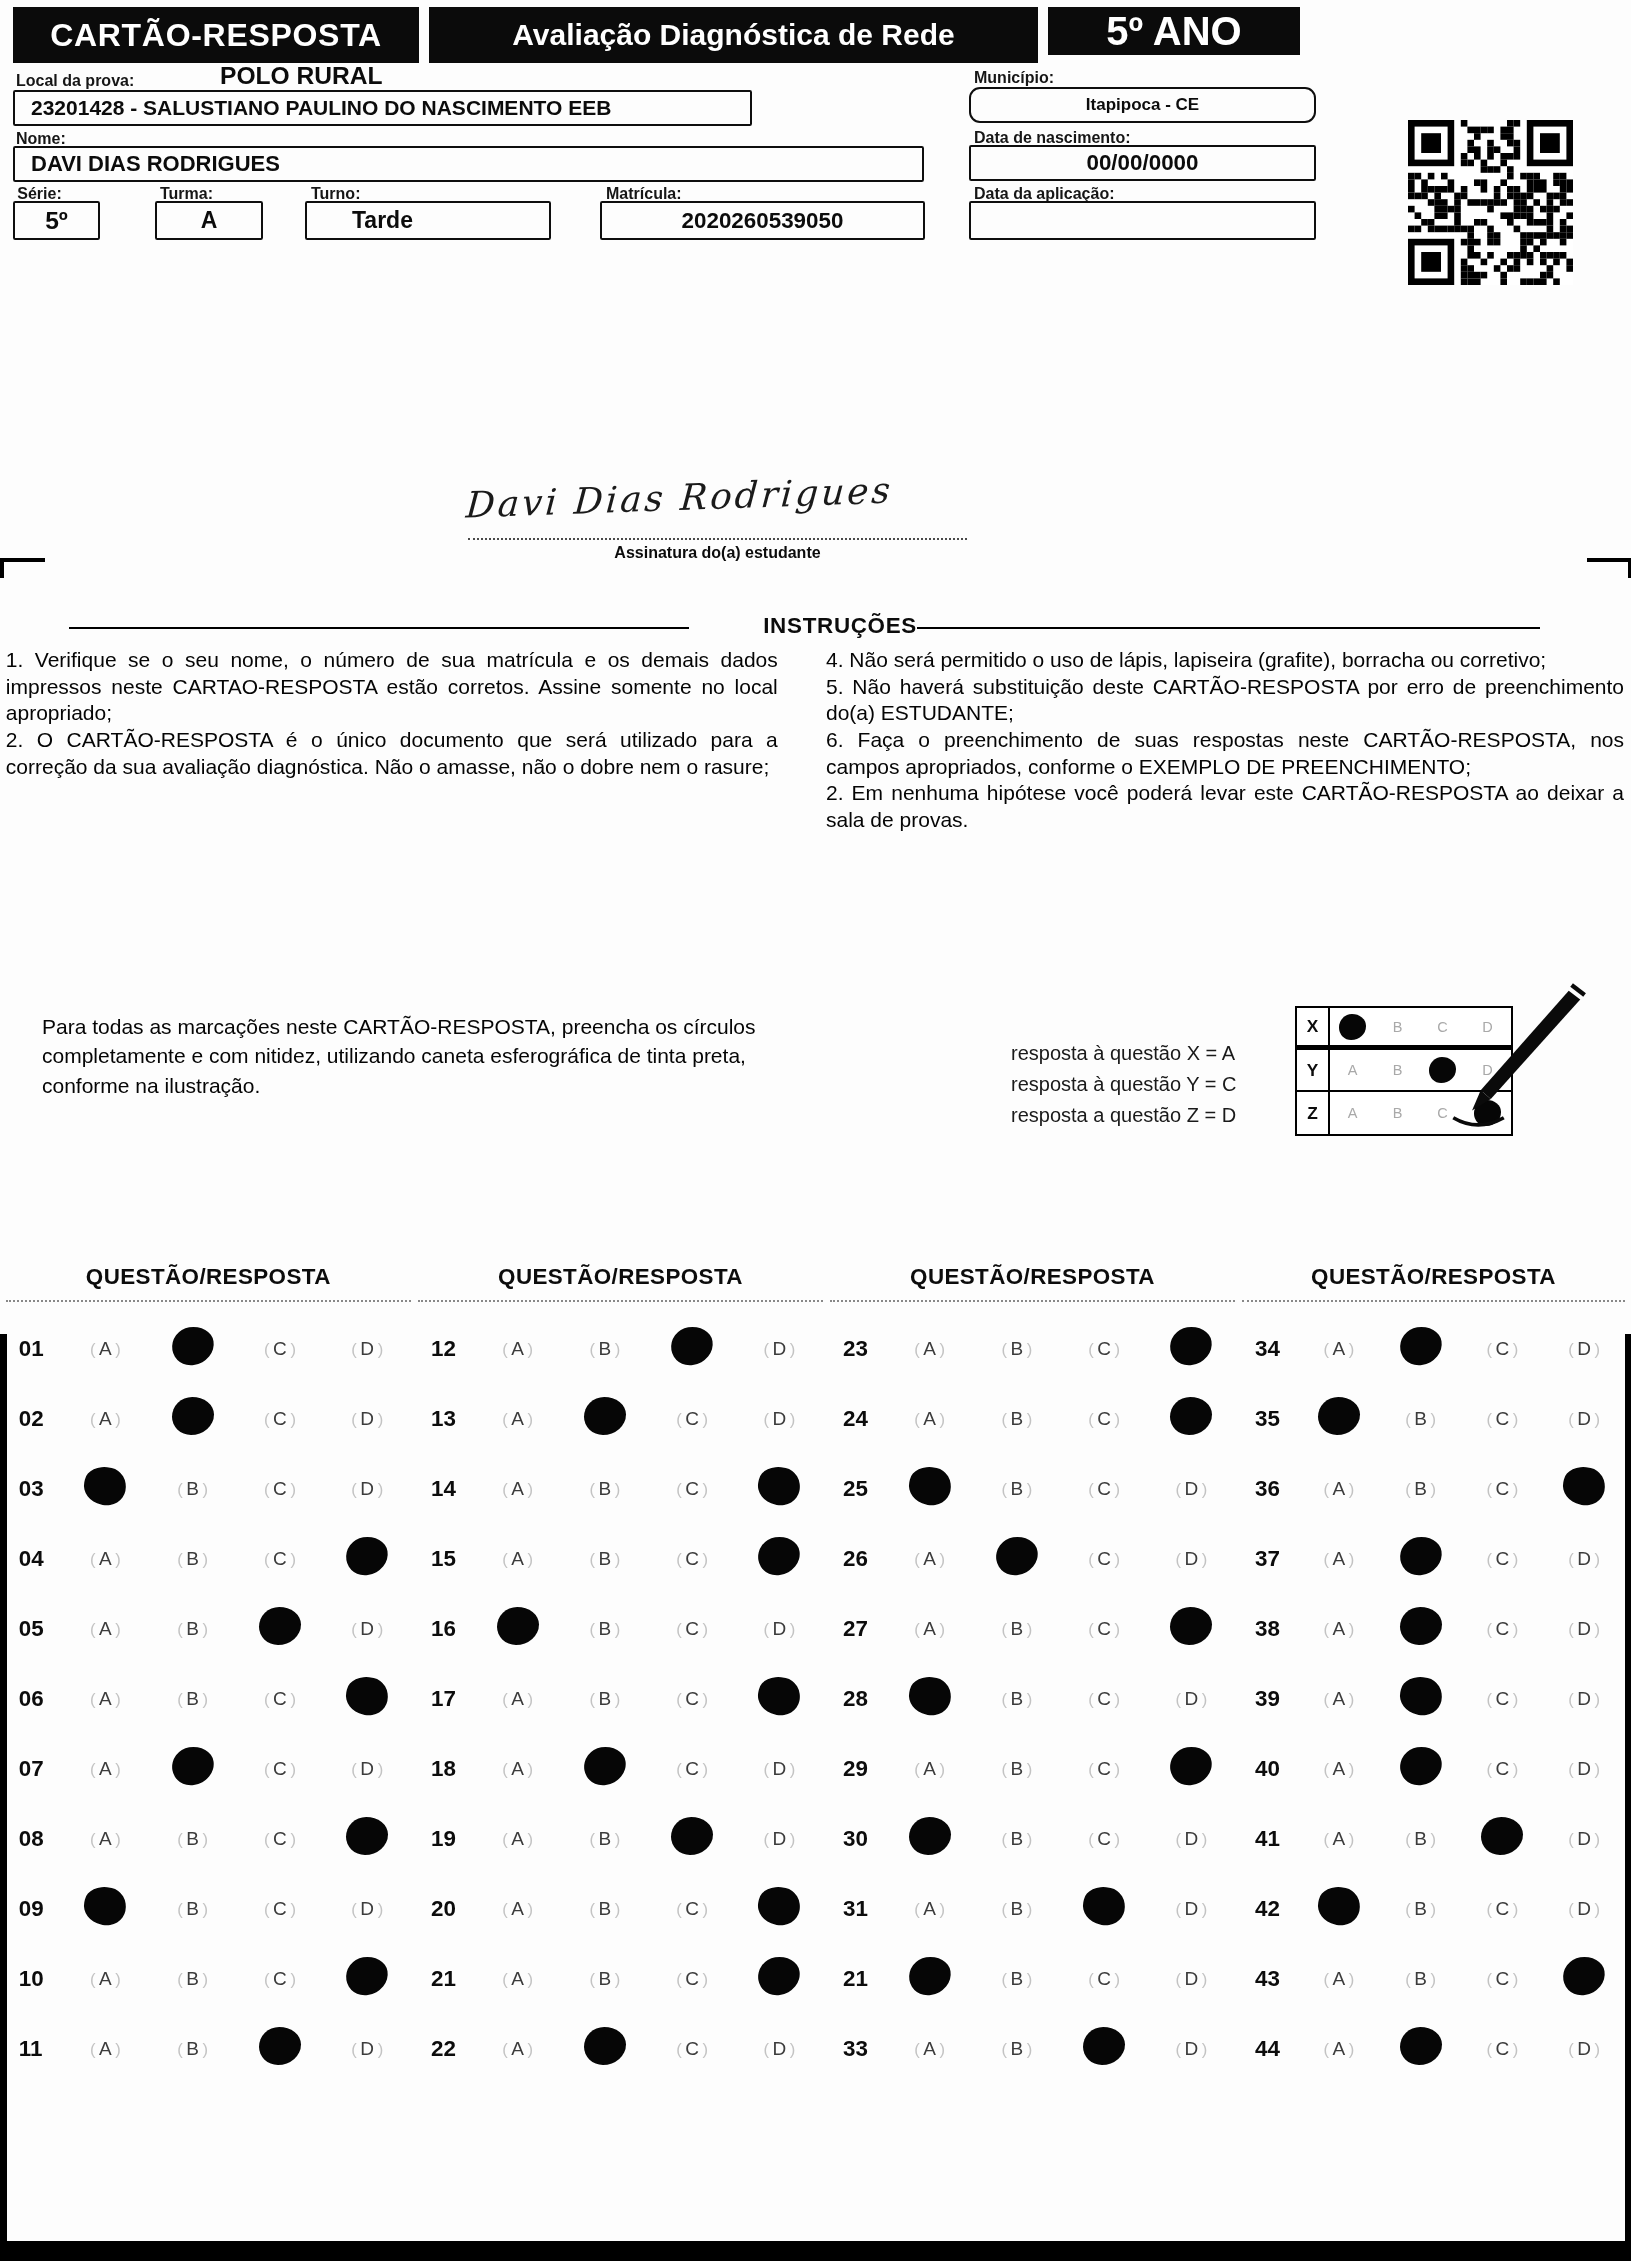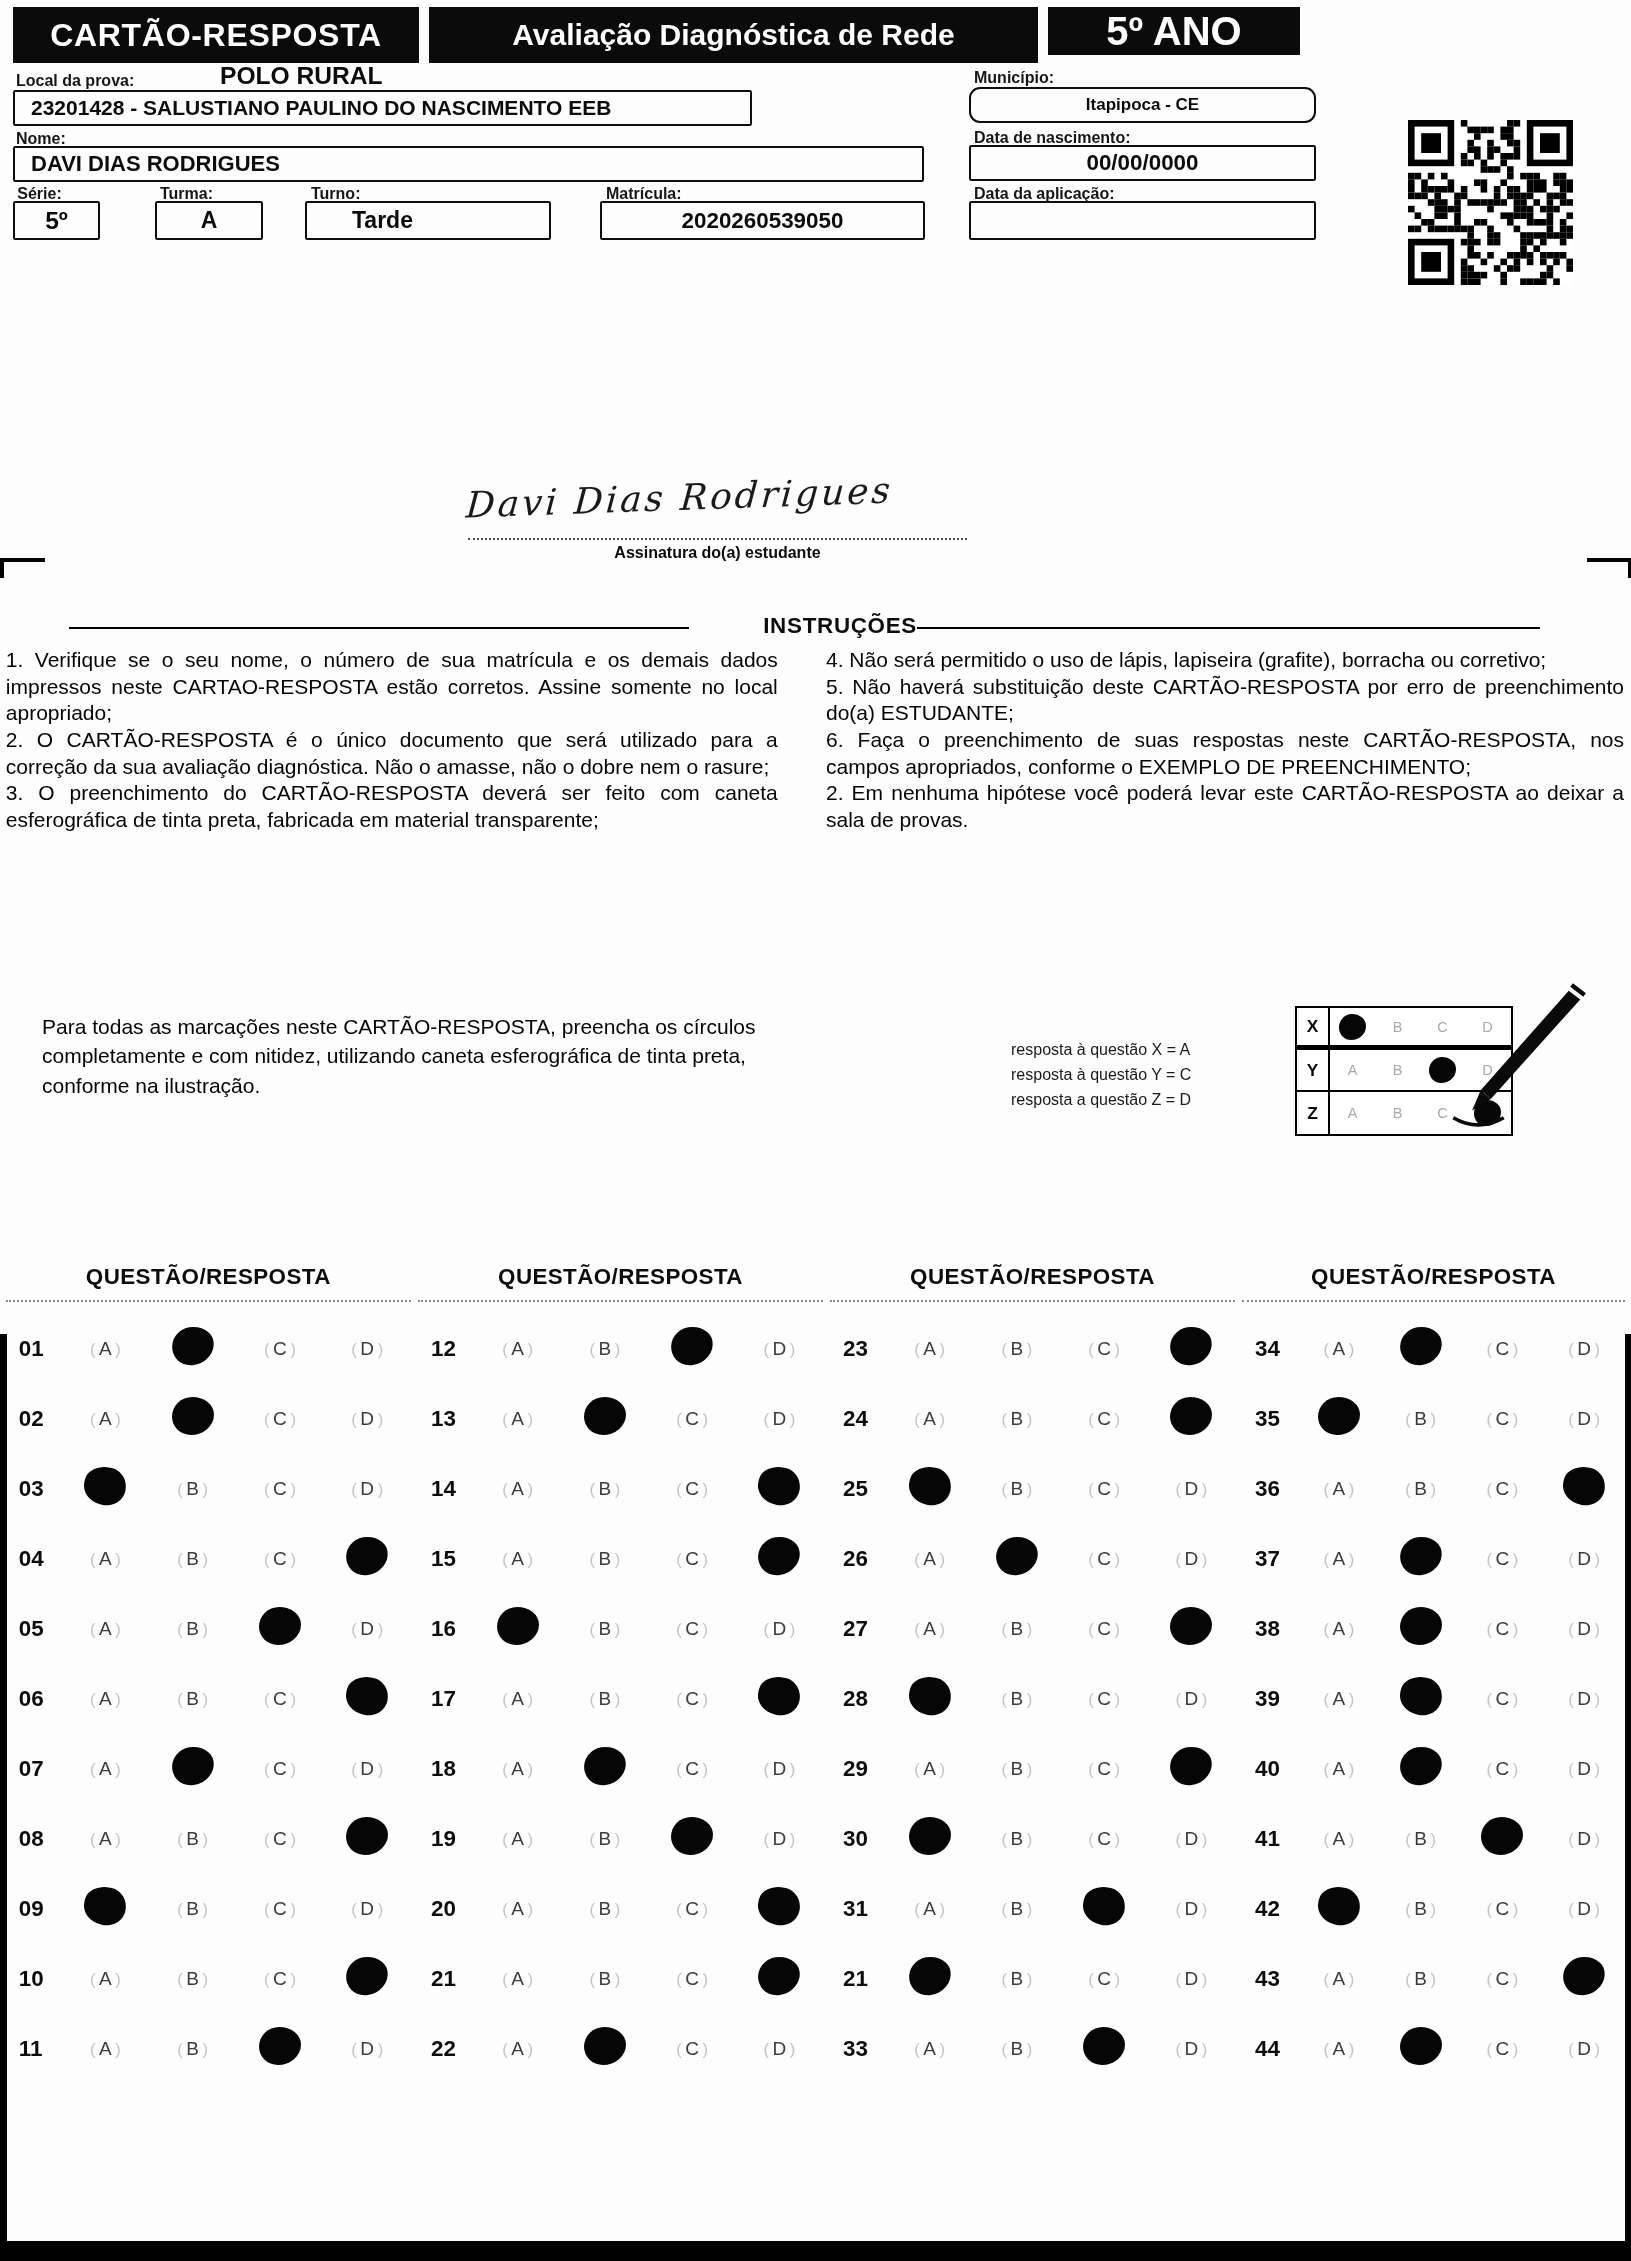--- a/index.html
+++ b/index.html
@@ -32,21 +32,21 @@
 
   
   .iline { position:absolute; border-top:2.9px solid #000; }
   .ititle { position:absolute; text-align:right; font-size:22.4px; font-weight:bold; letter-spacing:0.7px; }
   .icol { position:absolute; font-size:21px; line-height:1.27; text-align:justify; color:#050505; }
   .icol p { margin:0; }
 
   .fillnote { position:absolute; font-size:21px; line-height:1.4; color:#050505; }
 
   
-  .legend { position:absolute; font-size:16px; line-height:1.55; color:#1a1a1a; }
+  .legend { position:absolute; font-size:20px; line-height:1.55; color:#1a1a1a; }
   .exgrid { position:absolute; border:2.9px solid #000; background:#fff; width:218px; }
   .ex-row { display:flex; height:42px; border-bottom:2.9px solid #000; }
   .ex-row:first-child { border-bottom:5px solid #000; }
   .ex-row:last-child { border-bottom:none; }
   .ex-label { width:33px; border-right:2.2px solid #000; display:flex; align-items:center; justify-content:center; font-weight:bold; font-size:17.3px; }
   .ex-cell { width:45px; display:flex; align-items:center; justify-content:center; color:#a9a9a9; font-size:14.5px; }
 
   .blob { display:inline-block; width:42px; height:38px; background:#060606; border-radius:48% 52% 55% 45% / 52% 46% 54% 48%; }
   .ex-blob { width:27.5px; height:26px; }
 
@@ -341,21 +341,20 @@
   <div class="corner-l" style="left:0;top:558px;width:45px;height:20px;"></div>
   <div class="corner-r" style="left:1587px;top:558px;width:45px;height:20px;"></div>
 
   <div class="iline" style="left:69px;top:627px;width:620px;"></div>
   <div class="ititle" style="left:689px;top:613px;width:228px;">INSTRUÇÕES</div>
   <div class="iline" style="left:917px;top:627px;width:623px;"></div>
 
   <div class="icol" id="instr-left" style="left:5.8px;top:647px;width:772px;">
       <p>1. Verifique se o seu nome, o número de sua matrícula e os demais dados impressos neste CARTAO-RESPOSTA estão corretos. Assine somente no local apropriado;</p>
       <p>2. O CARTÃO-RESPOSTA é o único documento que será utilizado para a correção da sua avaliação diagnóstica. Não o amasse, não o dobre nem o rasure;</p>
-      <p>3. O preenchimento do CARTÃO-RESPOSTA deverá ser feito com caneta esferográfica de tinta preta, fabricada em material transparente;</p>
     </div>
   <div class="icol" id="instr-right" style="left:826px;top:647px;width:798px;">
       <p>4. Não será permitido o uso de lápis, lapiseira (grafite), borracha ou corretivo;</p>
       <p>5. Não haverá substituição deste CARTÃO-RESPOSTA por erro de preenchimento do(a) ESTUDANTE;</p>
       <p>6. Faça o preenchimento de suas respostas neste CARTÃO-RESPOSTA, nos campos apropriados, conforme o EXEMPLO DE PREENCHIMENTO;</p>
       <p>2. Em nenhuma hipótese você poderá levar este CARTÃO-RESPOSTA ao deixar a sala de provas.</p>
     </div>
 
   <div class="fillnote" style="left:42px;top:1012px;width:788px;">Para todas as marcações neste CARTÃO-RESPOSTA, preencha os círculos completamente e com nitidez, utilizando caneta esferográfica de tinta preta, conforme na ilustração.</div>
 

